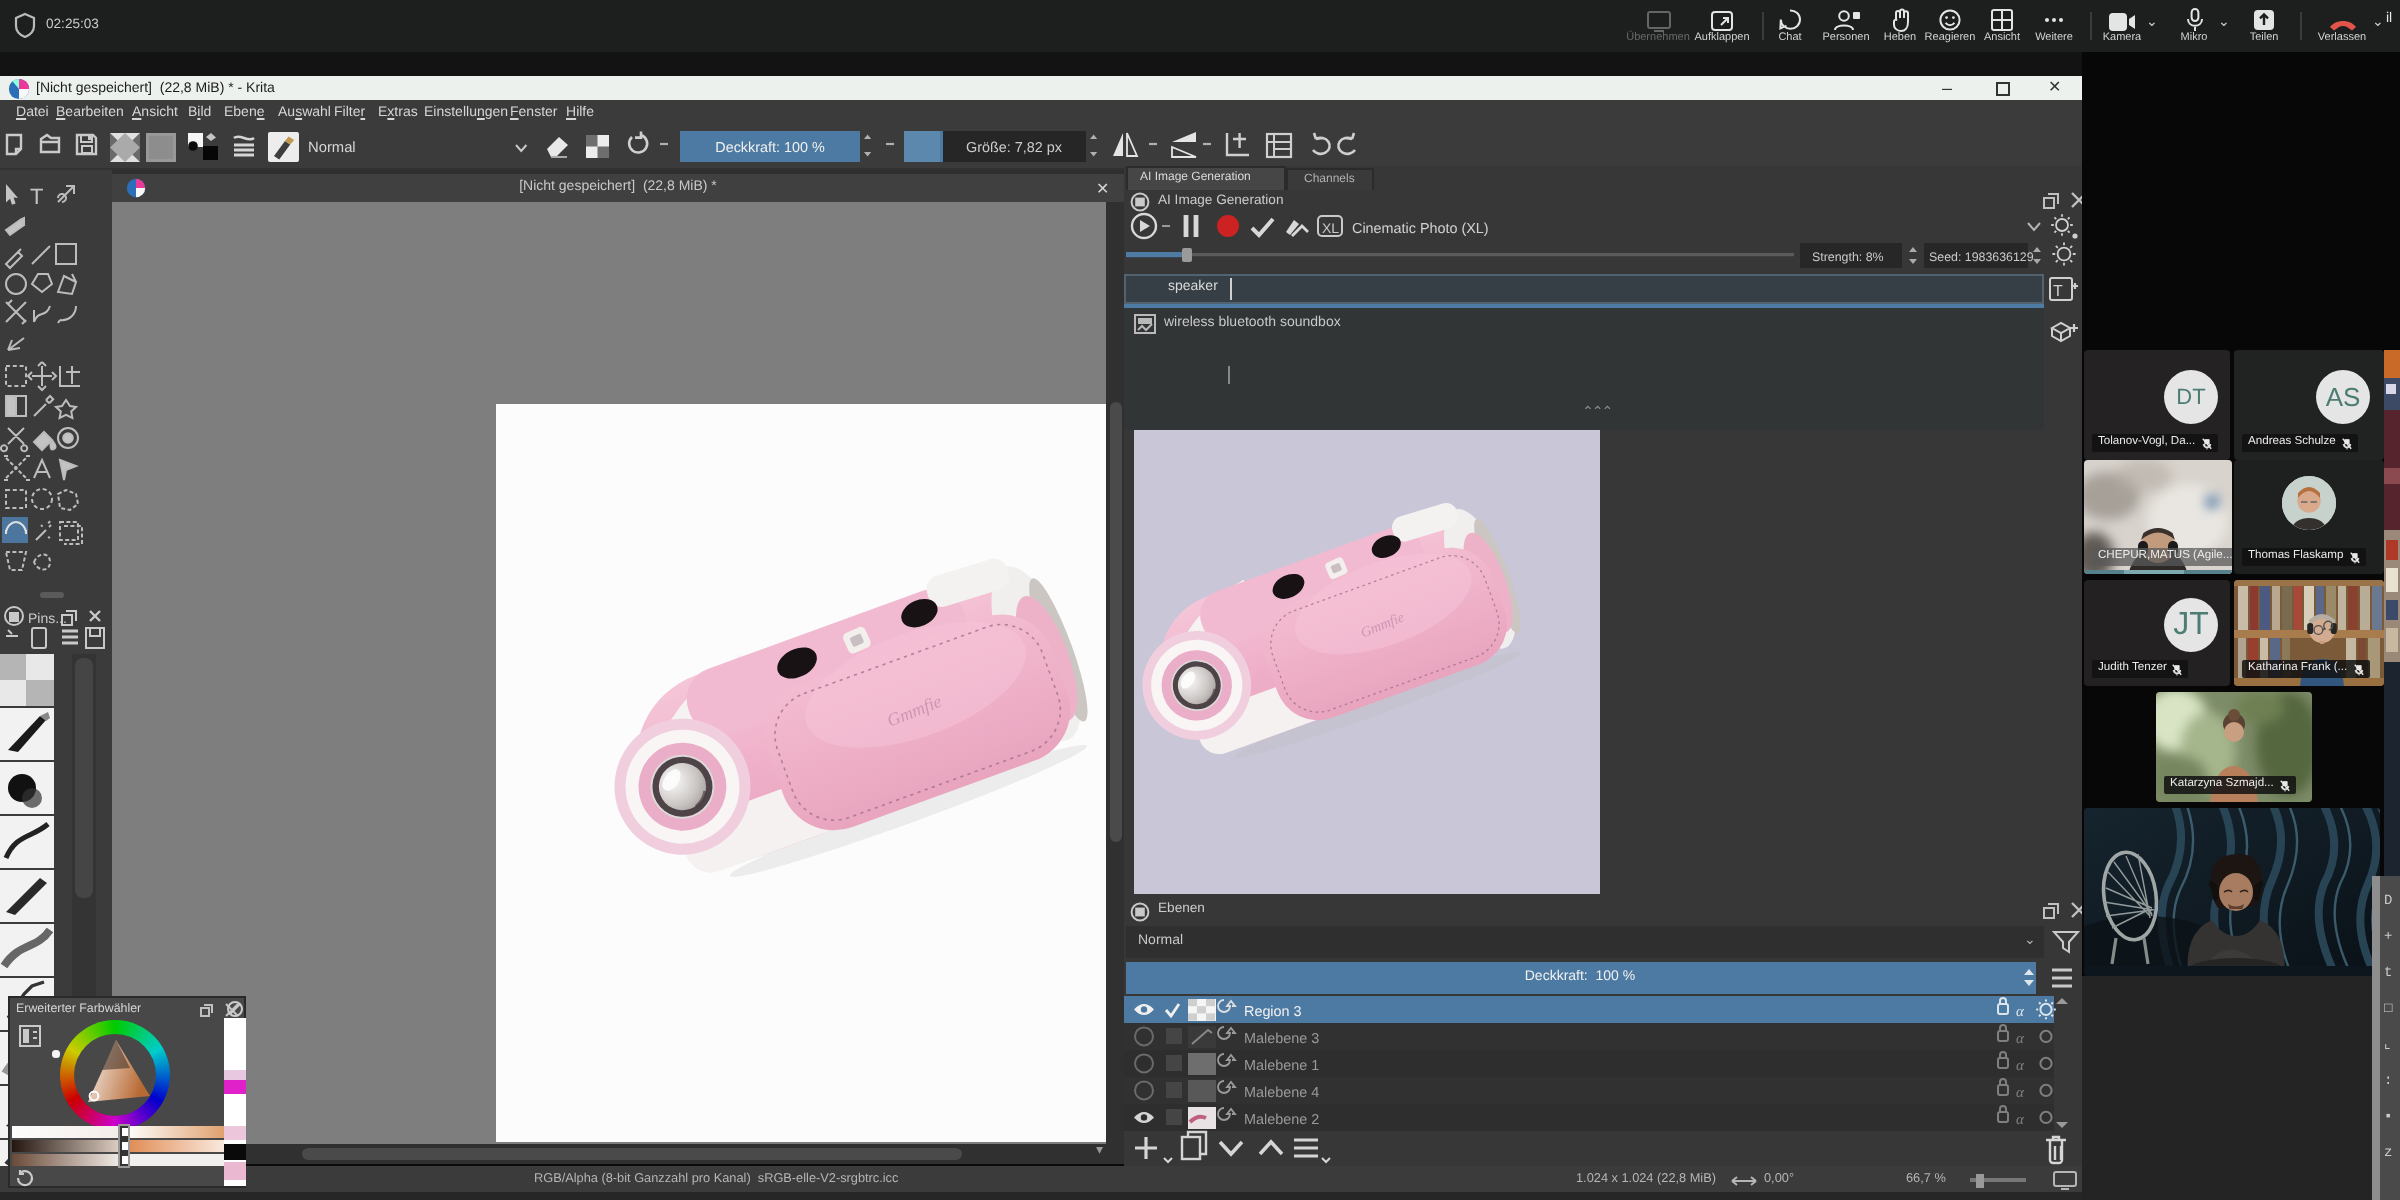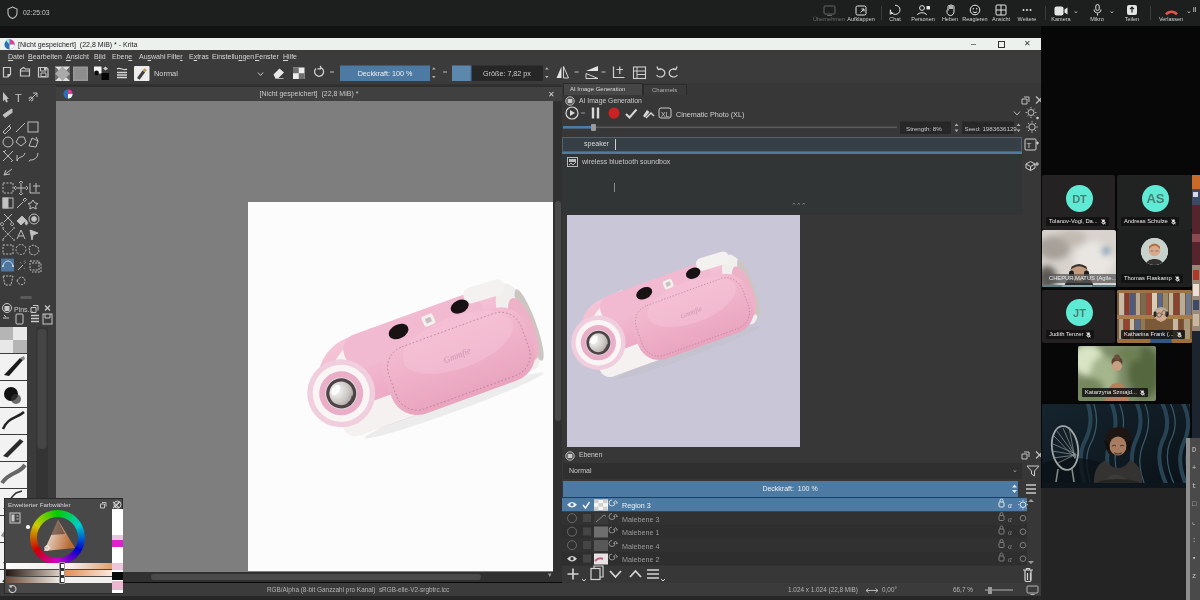--- a/index.html
+++ b/index.html
@@ -34,22 +34,22 @@
 
 #kstatus { left:0; top:583px; width:1041px; height:13px; background:#3b3b3b; }
 #kbot { left:0; top:596px; width:1041px; height:4px; background:#262626; }
 
 #vstrip { left:1041px; top:26px; width:159px; height:574px; background:#070707; }
 .vtile { position:absolute; border-radius:2px; overflow:hidden; background:#232121; }
 .vname svg { position:static; flex:none; }
 .vname { position:absolute; left:4px; bottom:4px; height:9px; background:rgba(17,17,17,.85);
   color:#ececec; font-size:5.8px; line-height:9px; padding:0 3px; border-radius:1px;
   display:flex; align-items:center; gap:3px; white-space:nowrap; }
-.avatar { position:absolute; border-radius:50%; background:#5eead4; color:#4c7d73;
-  display:flex; align-items:center; justify-content:center; font-weight:bold; }
+.avatar { position:absolute; border-radius:50%; background:#e5e5e5; color:#4c7d73;
+  display:flex; align-items:center; justify-content:center; font-weight:normal;margin-left:16px; }
 svg { position:absolute; display:block; }
 </style>
 </head>
 <body>
 <div id="stage">
   <div class="abs" id="topbar">
     <svg style="left:7px;top:6px" width="11" height="13" viewBox="0 0 11 13">
       <path d="M5.5 1 L10 3 V7 C10 10 8 11.5 5.5 12.5 C3 11.5 1 10 1 7 V3 Z" fill="none" stroke="#b9bbba" stroke-width="1.1"></path>
     </svg>
     <div class="tx" style="left:23px;top:9px;font-size:6.8px;color:#c9cbca;">02:25:03</div>
@@ -743,21 +743,21 @@
       </div>
       <div class="vname">Thomas Flaskamp
         <svg width="5" height="6" viewBox="0 0 5 6">
             <path d="M1.4 0.8 h2.2 v2.6 a1.1 1.1 0 0 1 -2.2 0 z M0.6 3 c0 2.6 3.8 2.6 3.8 0 M2.5 4.8 v1" fill="#e8e8e8" stroke="#e8e8e8" stroke-width="0.4"></path>
             <path d="M0.4 0.4 l4.2 5" stroke="#e8e8e8" stroke-width="0.7"></path>
           </svg>
       </div>
     </div>
 
     <div class="vtile" style="left:1px;top:264px;width:73px;height:53px;background:#232121">
-      <div class="avatar" style="left:24px;top:9px;width:27px;height:27px;font-size:11px">JT</div>
+      <div class="avatar" style="left:24px;top:9px;width:27px;height:27px;font-size:16px">JT</div>
       <div class="vname">Judith Tenzer
         <svg width="5" height="6" viewBox="0 0 5 6">
             <path d="M1.4 0.8 h2.2 v2.6 a1.1 1.1 0 0 1 -2.2 0 z M0.6 3 c0 2.6 3.8 2.6 3.8 0 M2.5 4.8 v1" fill="#e8e8e8" stroke="#e8e8e8" stroke-width="0.4"></path>
             <path d="M0.4 0.4 l4.2 5" stroke="#e8e8e8" stroke-width="0.7"></path>
           </svg>
       </div>
     </div>
 
     <div class="vtile" style="left:76px;top:264px;width:75px;height:53px">
       <svg style="left:0;top:0" width="75" height="53" viewBox="0 0 75 53">

